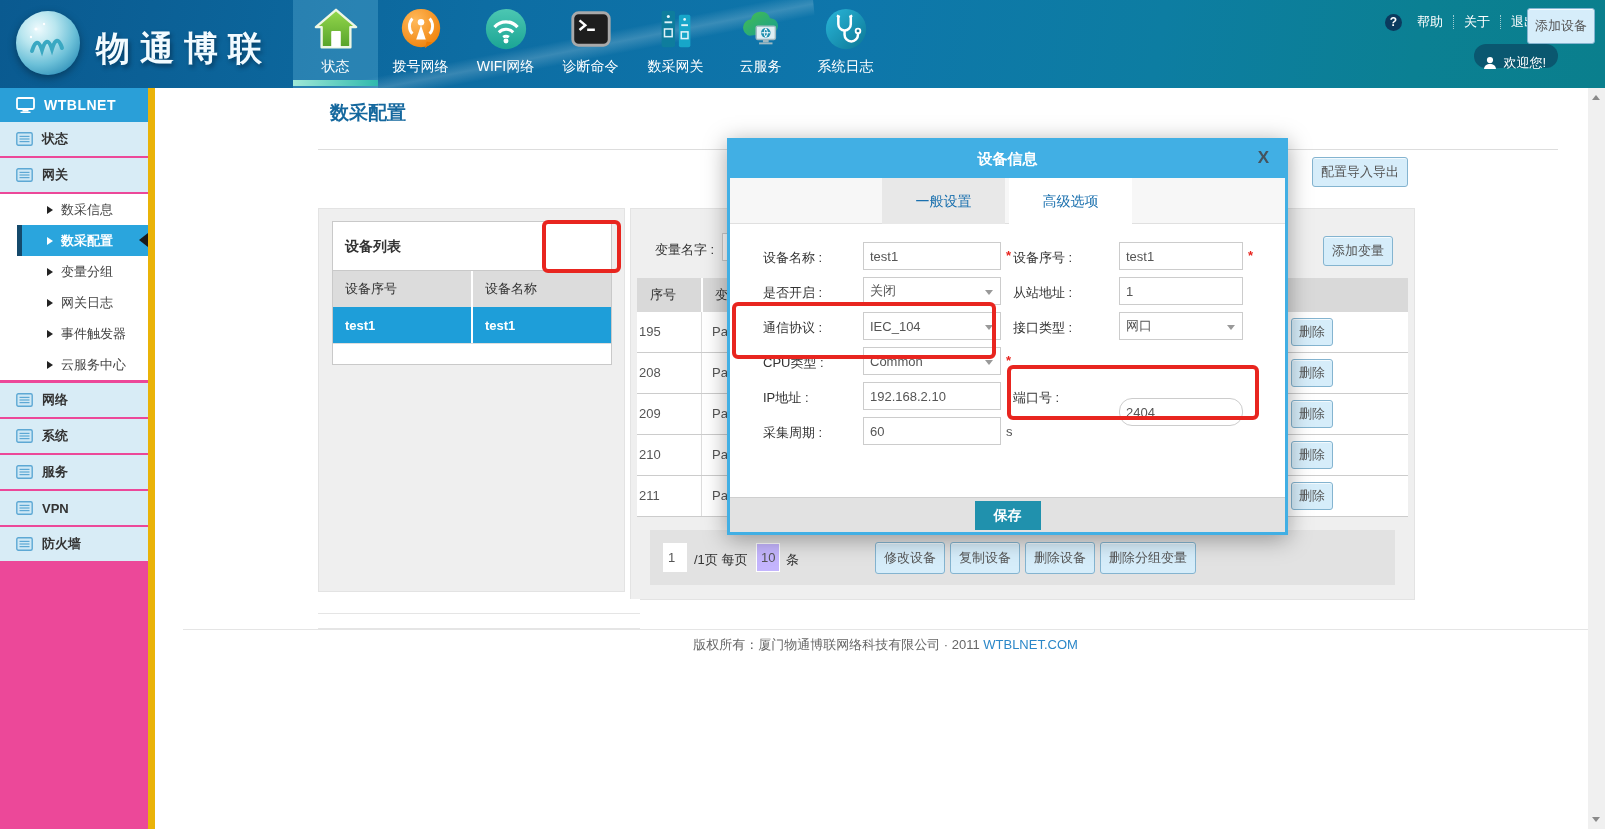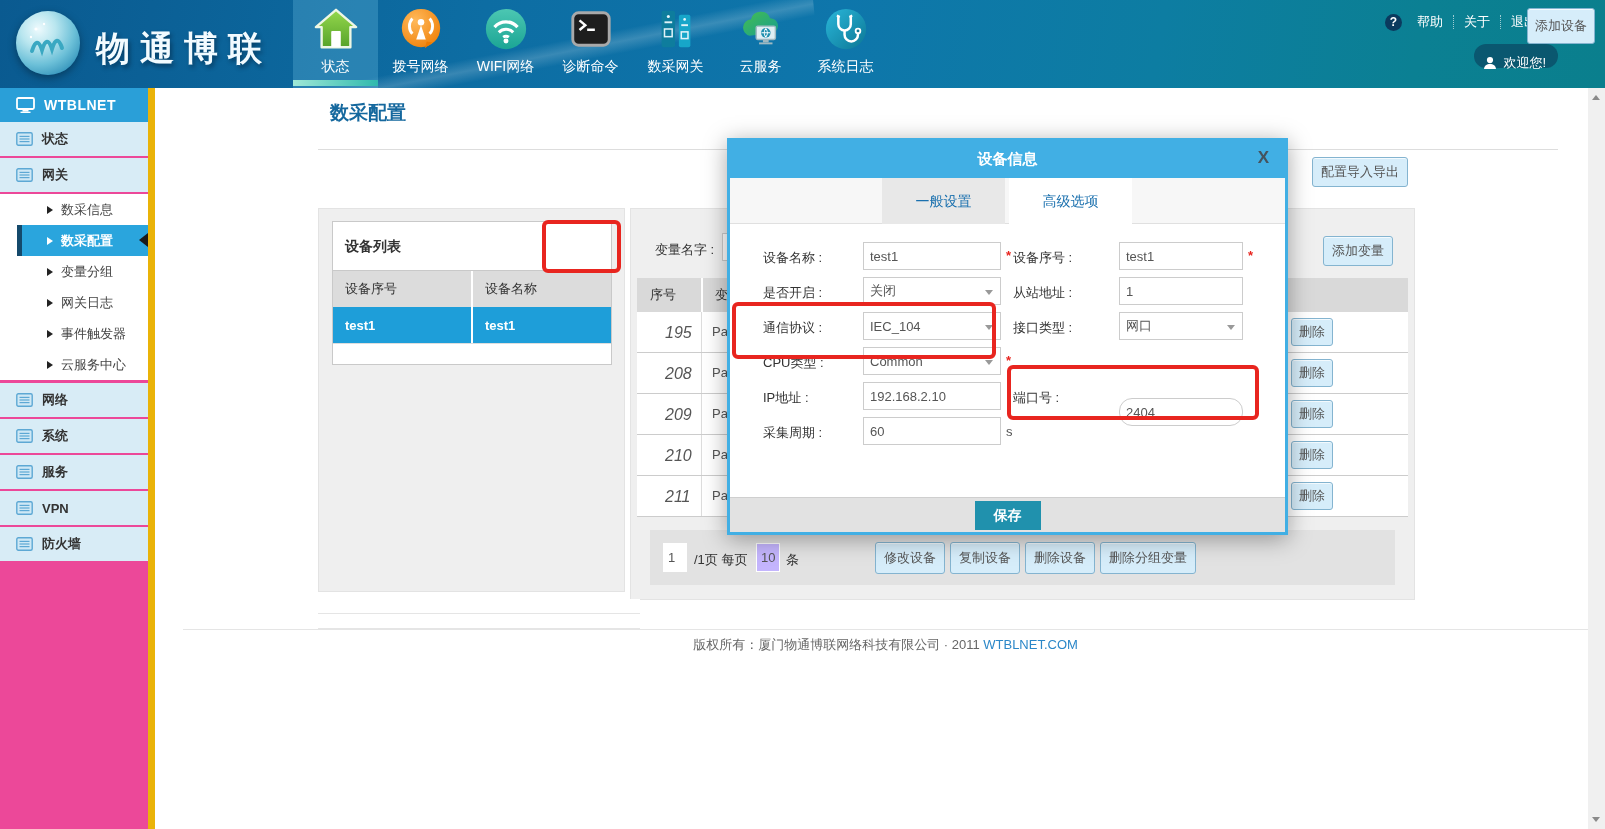--- a/index.html
+++ b/index.html
@@ -70,21 +70,21 @@
   .dev-empty { height:21px; background:#fff; border-top:1px solid #ddd; }
 
   #right-panel { position:absolute; left:630px; top:208px; width:785px; height:392px; background:#efefef; border:1px solid #e3e3e3; }
   .filter-label { position:absolute; left:655px; top:241px; font-size:13px; color:#333; }
   .filter-input { position:absolute; left:722px; top:233px; width:130px; height:28px; border:1px solid #ccc; background:#fff; font-size:13px; padding:0 6px; }
   #btn-add-var { position:absolute; left:1323px; top:236px; }
   .var-thead { position:absolute; left:637px; top:278px; width:771px; height:34px; background:#d9d9d9; display:flex; align-items:center; }
   .var-thead .h1 { width:64px; padding-left:13px; font-size:13px; color:#333; }
   .var-thead .h2 { padding-left:12px; font-size:13px; color:#333; border-left:2px solid #fff; height:100%; display:flex; align-items:center; }
   .var-row { position:absolute; left:637px; width:771px; height:41px; background:#fff; border-bottom:1px solid #ccc; }
-  .var-row .seq { position:absolute; left:28px; top:12px; font-size:16px; color:#555;font-style:italic; }
+  .var-row .seq { position:absolute; left:2px; top:12px; font-size:13px; color:#555; }
   .var-row .vname { position:absolute; left:75px; top:12px; font-size:13px; color:#555; }
   .var-row .vline { position:absolute; left:64px; top:0; height:100%; border-left:1px solid #ddd; }
   .var-row .btn-del { position:absolute; left:654px; top:6px; padding:4px 7px; }
   #pagebar { position:absolute; left:650px; top:530px; width:745px; height:55px; background:#e2e2e2; }
   #pagebar .pgnum { position:absolute; left:13px; top:13px; width:24px; height:29px; background:#fff; border:1px solid #fff;
     font-size:13px; color:#555; text-align:left; padding:0 4px; }
   #pagebar .pgtext1 { position:absolute; left:44px; top:21px; font-size:13px; color:#333; }
   #pagebar .pgper { position:absolute; left:106px; top:13px; width:24px; height:29px; background:#c4b5fd; border:1px solid #fff;
     font-size:13px; color:#555; padding:0 4px; }
   #pagebar .pgtext2 { position:absolute; left:136px; top:21px; font-size:13px; color:#333; }

